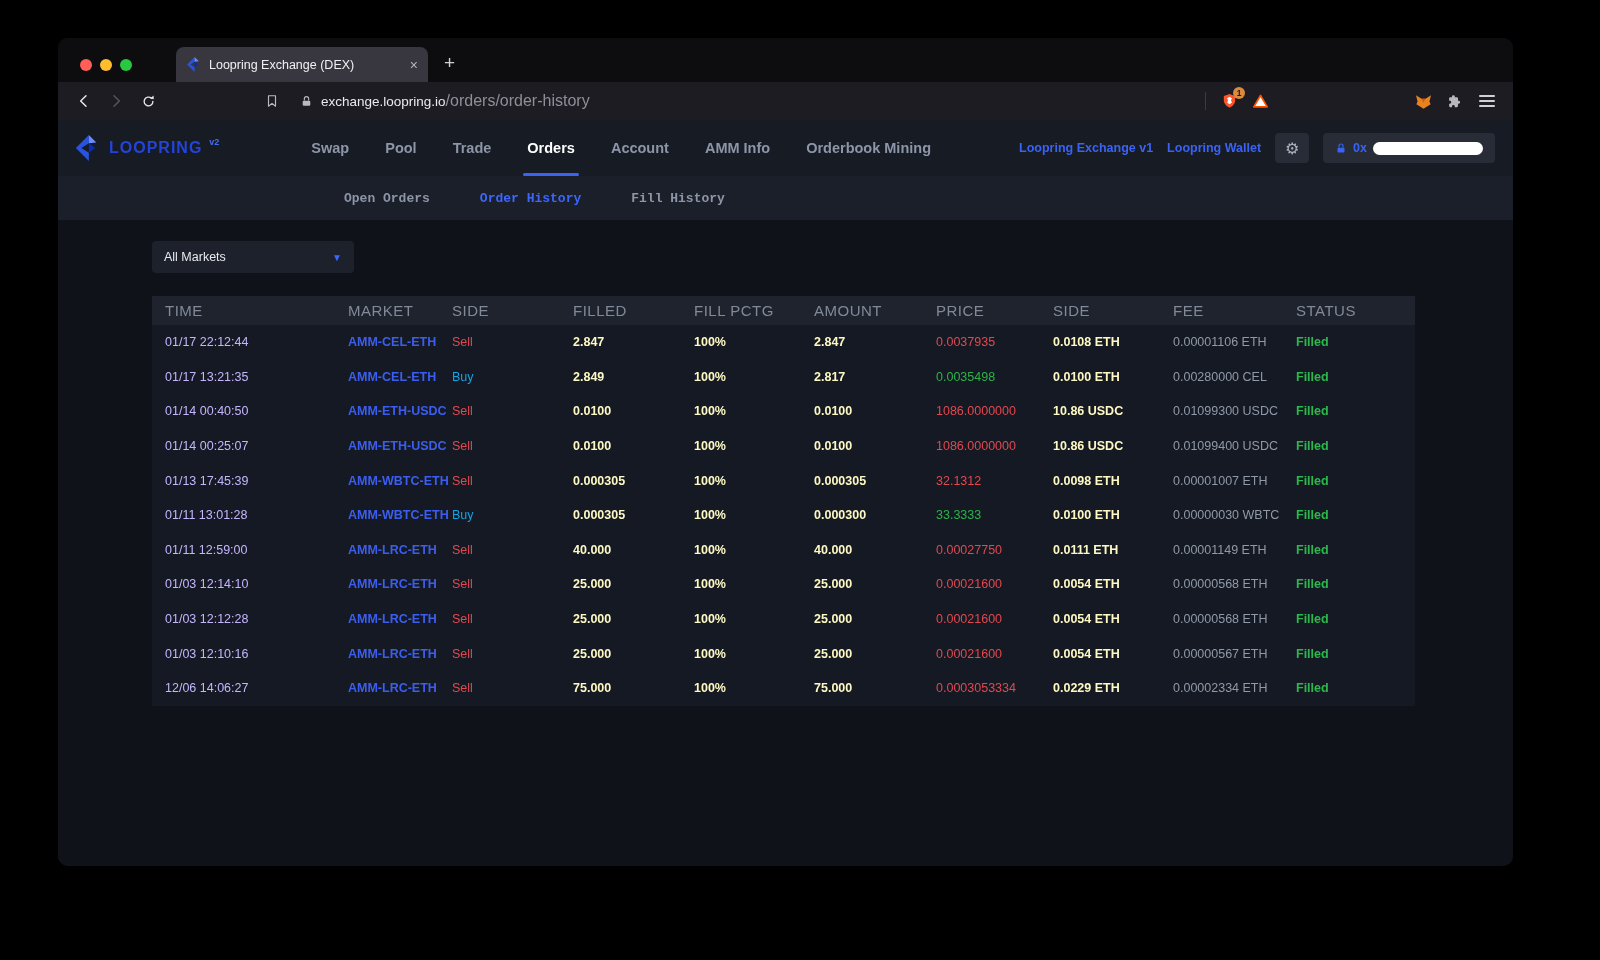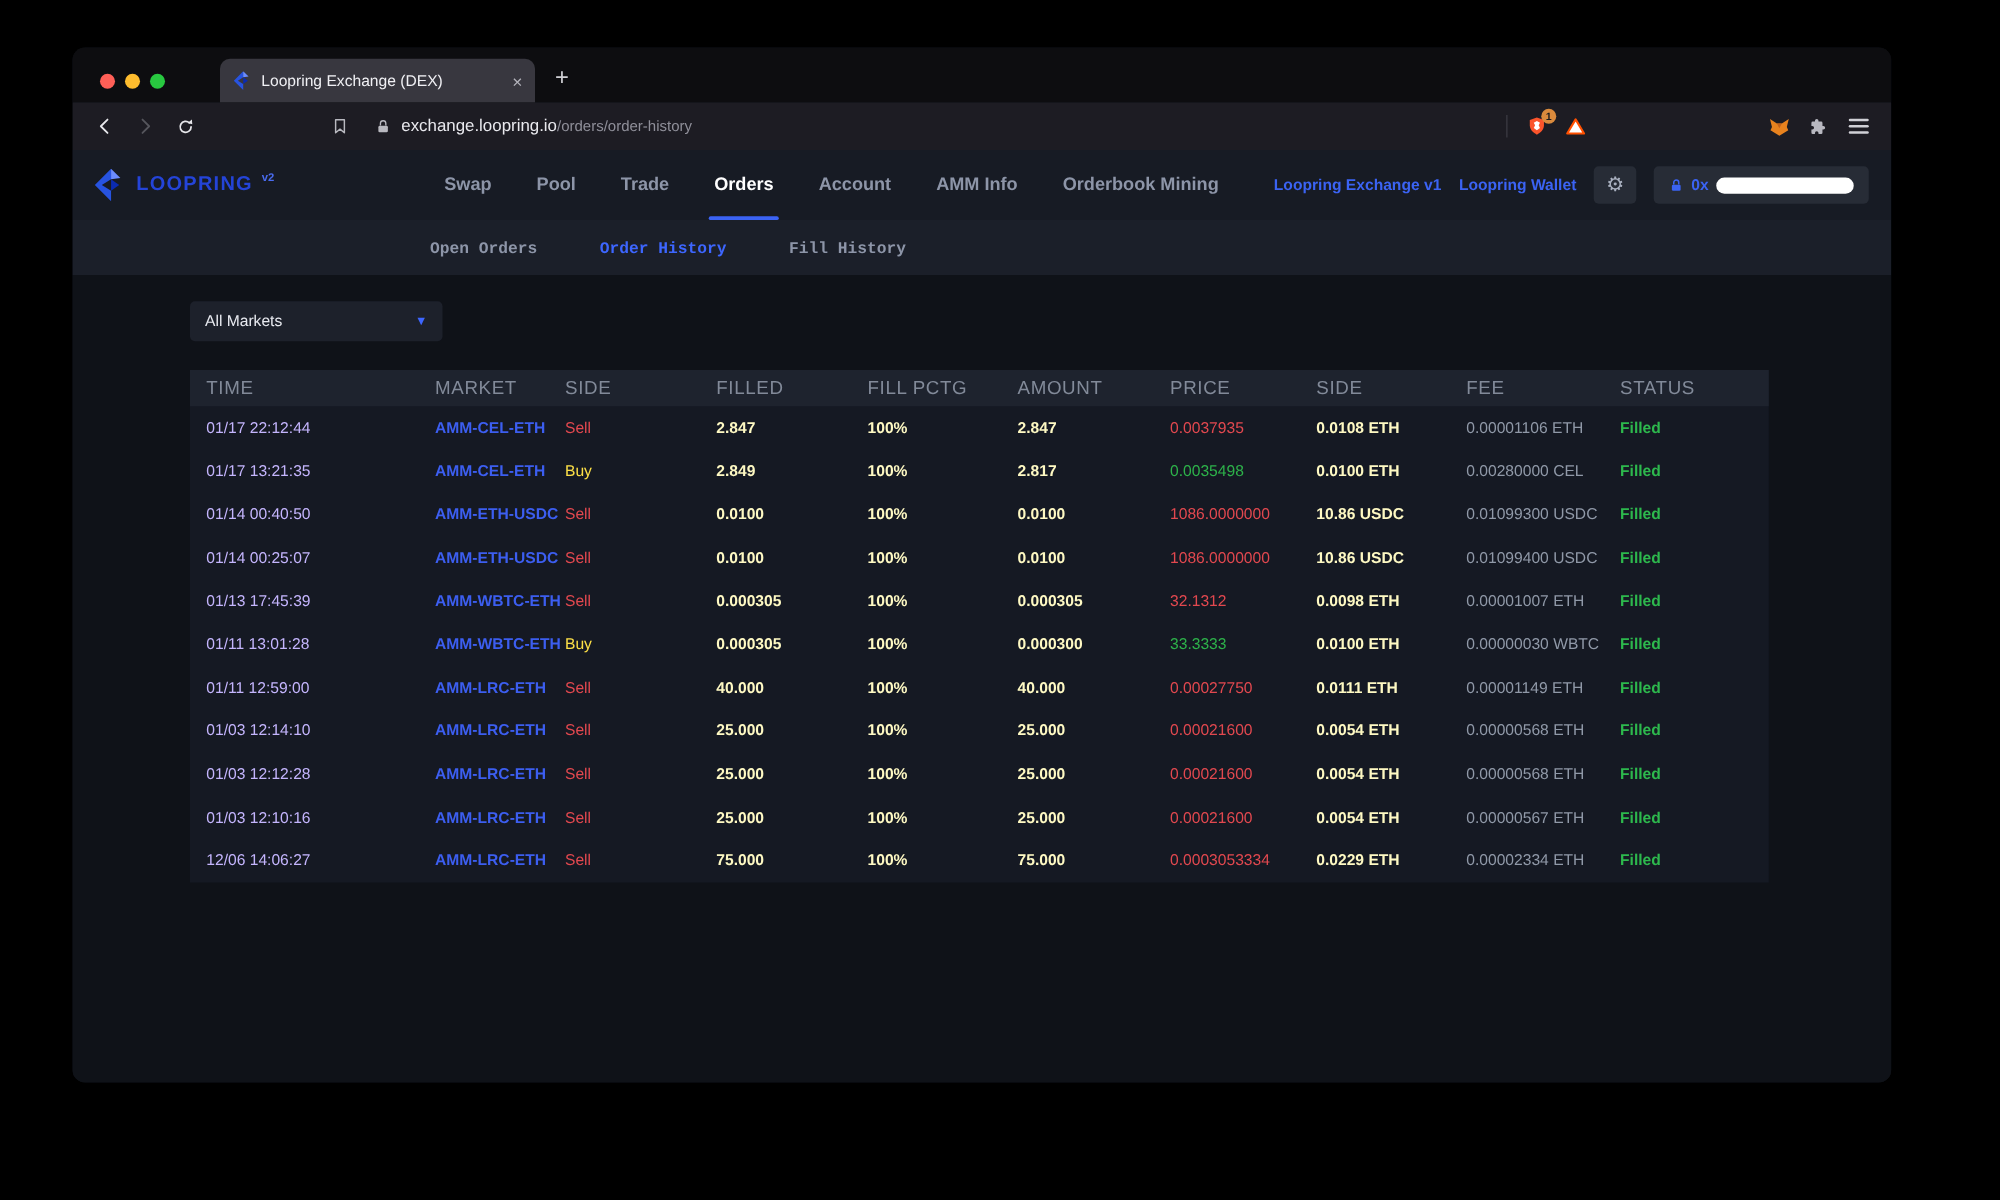--- a/index.html
+++ b/index.html
@@ -14,31 +14,31 @@
   .tab { width:252px; height:35px; background:#38373f; border-radius:8px 8px 0 0; display:flex; align-items:center; gap:8px; padding:0 10px; margin-left:22px; }
   .tab-title { flex:1; color:#f0f0f4; font-size:12.5px; white-space:nowrap; overflow:hidden; text-overflow:ellipsis; }
   .tab-close { color:#b3b3bb; font-size:14px; cursor:default; }
   .newtab { color:#cfcfd4; font-size:19px; margin:0 0 8px 16px; }
 
   .toolbar { height:38px; background:#1d1c23; display:flex; align-items:center; padding:0 12px; gap:4px; flex:none; }
   .tbtn { width:28px; height:28px; display:flex; align-items:center; justify-content:center; border-radius:4px; flex:none; }
   .gap-sm { width:88px; flex:none; }
   .urlfield { display:flex; align-items:center; gap:8px; height:28px; width:905px; padding:0 10px; flex:none; }
   .url-host { color:#e9e9ee; font-size:13.5px; }
-  .url-path { color:#8f8f99; font-size:12px; }
+  .url-path { color:#8f8f99; font-size:16px; }
   .vsep { width:1px; height:18px; background:#3c3b44; margin:0 6px; flex:none; }
   .ext-shield { position:relative; width:26px; height:26px; display:flex; align-items:center; justify-content:center; }
   .badge { position:absolute; top:-1px; right:-3px; min-width:12px; height:12px; border-radius:6px; background:#d98a3d; color:#1b1b1f; font-size:8.5px; font-weight:700; display:flex; align-items:center; justify-content:center; padding:0 2px; }
   .toolbar-spacer { flex:1; }
   .menu-icon { width:16px; display:flex; flex-direction:column; gap:3px; }
   .menu-icon span { display:block; height:2px; background:#d0d0d6; border-radius:1px; }
 
   
   .app { flex:1; background:#0f1218; display:flex; flex-direction:column; }
-  .appheader { height:56px; background:#171b24; display:flex; align-items:center; padding:0 18px 0 14px; flex:none;gap:44px; }
+  .appheader { height:56px; background:#171b24; display:flex; align-items:center; padding:0 18px 0 14px; flex:none; }
   .logo-block { display:flex; align-items:flex-start; gap:7px; }
   .wordmark { color:#2444d8; font-weight:700; font-size:16px; letter-spacing:1px; line-height:26px; }
   .logo-version { color:#4a6cf0; font-size:9px; font-weight:700; margin-top:2px; }
   .main-nav { display:flex; gap:36px; margin-left:92px; }
   .nav-item { position:relative; color:#8d95a8; font-weight:700; font-size:14.5px; height:56px; display:flex; align-items:center; cursor:pointer; white-space:nowrap; }
   .nav-item.active { color:#ffffff; }
   .nav-item.active::after { content:''; position:absolute; left:-4px; right:-4px; bottom:0; height:3px; background:#3b63f3; border-radius:2px; }
   .header-right { margin-left:auto; display:flex; align-items:center; gap:14px; }
   .hlink { color:#3b63f3; font-weight:700; font-size:12.5px; white-space:nowrap; cursor:pointer; }
   .sq-btn { width:34px; height:30px; background:#272c36; border-radius:4px; display:flex; align-items:center; justify-content:center; color:#a9b0bf; font-size:16px; cursor:pointer; }
@@ -59,21 +59,21 @@
   .thead, .trow { display:grid; grid-template-columns:183px 104px 121px 121px 120px 122px 117px 120px 123px 1fr; align-items:center; padding-left:13px; }
   .thead { height:29px; background:#1e232e; }
   .th { color:#828a99; font-size:15px; letter-spacing:.5px; white-space:nowrap; }
   .trow { height:34.6px; font-size:12.5px; white-space:nowrap; }
   .c-time { color:#c4b5fd; }
   .c-market { color:#3c5ef0; font-weight:600; cursor:pointer; }
   .c-num { color:#fef9c3; font-weight:700; }
   .c-fee { color:#9099a8; }
   .c-status { color:#2db84d; font-weight:600; }
   .side-sell { color:#e2484f; }
-  .side-buy { color:#fde047; }
+  .side-buy { color:#0ea5e9; }
   .price-down { color:#e2484f; }
   .price-up { color:#2db24a; }
 </style>
 </head>
 <body>
 
 <div class="window">
 
   <div class="tabstrip">
     <div class="traffic">

